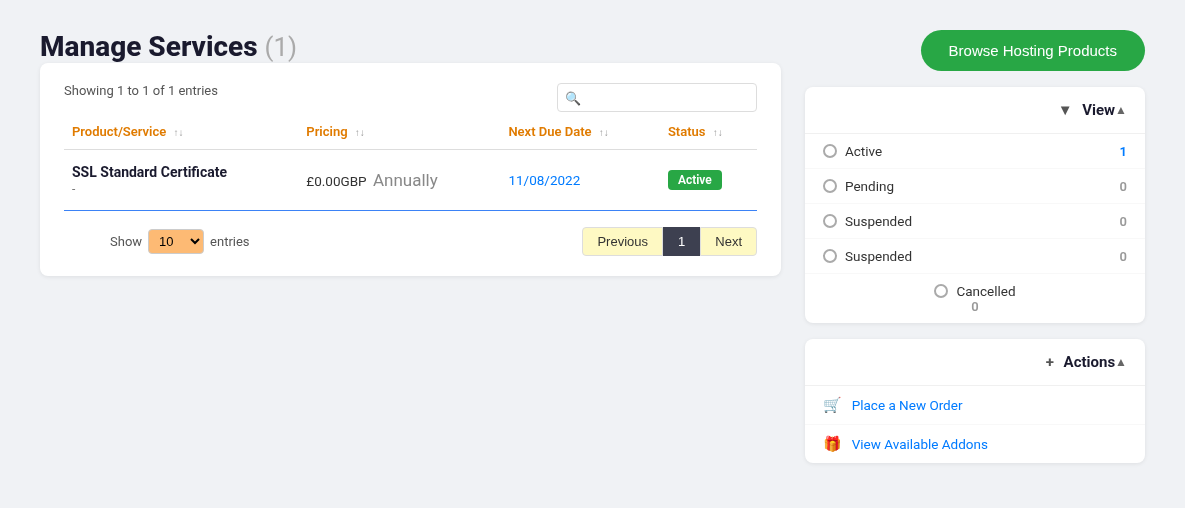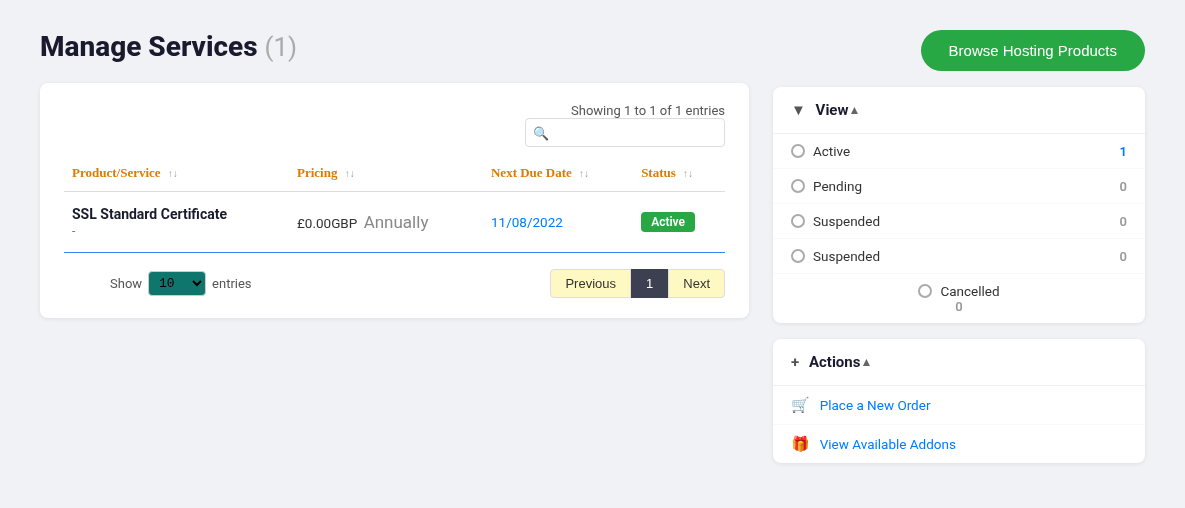--- a/index.html
+++ b/index.html
@@ -12,28 +12,27 @@
     }
     .page-layout {
       display: flex;
       gap: 24px;
       max-width: 1105px;
     }
     .main-content {
       flex: 1;
     }
     .sidebar {
-      width: 372px;
+      width: 340px;
       flex-shrink: 0;
     }
     .page-header {
       display: flex;
       align-items: center;
       justify-content: space-between;
-      margin-bottom: 20px;
     }
     .page-title {
       font-size: 28px;
       font-weight: 800;
       color: #1a1a2e;
     }
     .page-title-count {
       font-weight: 400;
       color: #aaa;
       font-size: 26px;
@@ -53,23 +52,22 @@
     .card {
       background: #fff;
       border-radius: 8px;
       padding: 20px 24px;
       box-shadow: 0 1px 4px rgba(0,0,0,0.08);
     }
 
     .table-header-row {
       display: flex;
       justify-content: space-between;
-      align-items: flex-end;
-      margin-bottom: 8px;
-      flex-direction: column;
+      align-items: flex-start;
+      margin-bottom: 2px;
     }
     .showing-text {
       font-size: 13px;
       color: #555;
     }
     .search-wrapper {
       position: relative;
     }
     .search-input {
       border: 1px solid #ddd;
@@ -97,21 +95,20 @@
     thead tr {
       border-bottom: 1px solid #ddd;
     }
     th {
       padding: 10px 8px;
       text-align: left;
       font-weight: 600;
       color: #e07b00;
       font-size: 13px;
       white-space: nowrap;
-      font-family: Liberation Serif, serif;
     }
     th .sort-icon {
       color: #999;
       font-size: 10px;
       margin-left: 4px;
     }
     td {
       padding: 14px 8px;
       color: #333;
       vertical-align: middle;
@@ -166,22 +163,21 @@
       gap: 6px;
       font-size: 13px;
       color: #555;
       margin-left: 46px;
     }
     .entries-select {
       border: 1px solid #ccc;
       border-radius: 4px;
       padding: 3px 6px;
       font-size: 13px;
-      background: #0f766e;
-      font-family: Liberation Mono, monospace;
+      background: #fdba74;
     }
     .pagination {
       display: flex;
       gap: 0;
     }
     .page-btn {
       border: 1px solid #ddd;
       background: #fef9c3;
       color: #333;
       padding: 6px 14px;
@@ -200,21 +196,21 @@
     
     .sidebar-card {
       background: #fff;
       border-radius: 8px;
       box-shadow: 0 1px 4px rgba(0,0,0,0.08);
       margin-bottom: 16px;
       overflow: hidden;
     }
     .sidebar-card-header {
       display: flex;
-      justify-content: flex-start;
+      justify-content: flex-end;
       align-items: center;
       padding: 14px 18px;
       border-bottom: 1px solid #f0f0f0;
       font-size: 15px;
       font-weight: 700;
       color: #1a1a2e;
     }
     .sidebar-card-header .chevron {
       color: #666;
       font-size: 12px;

